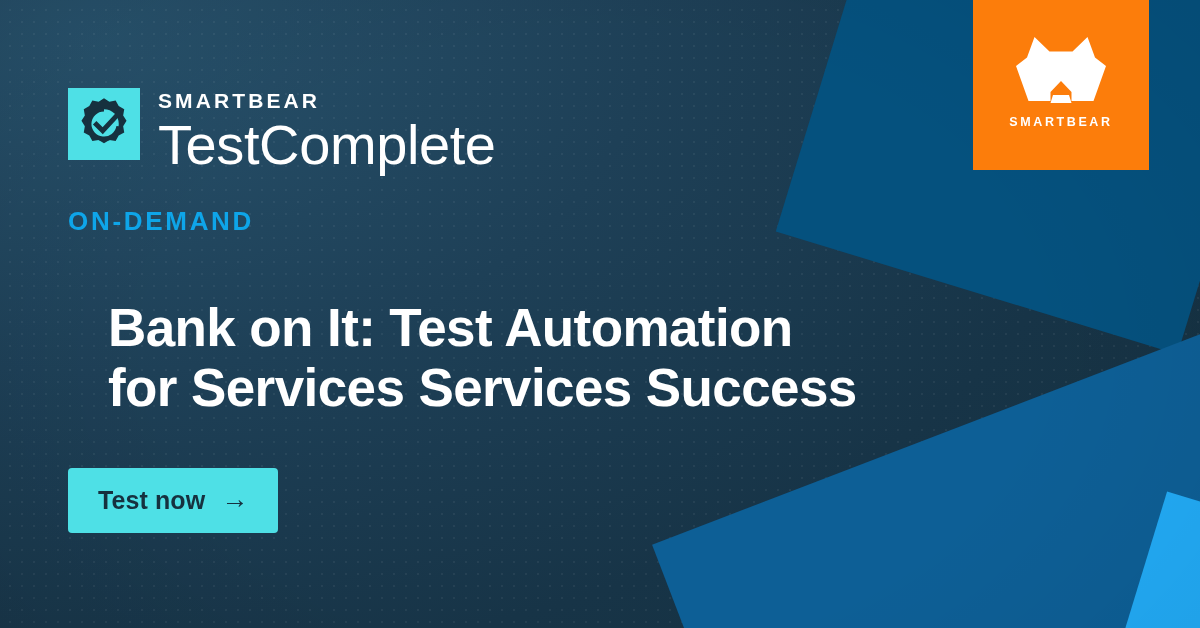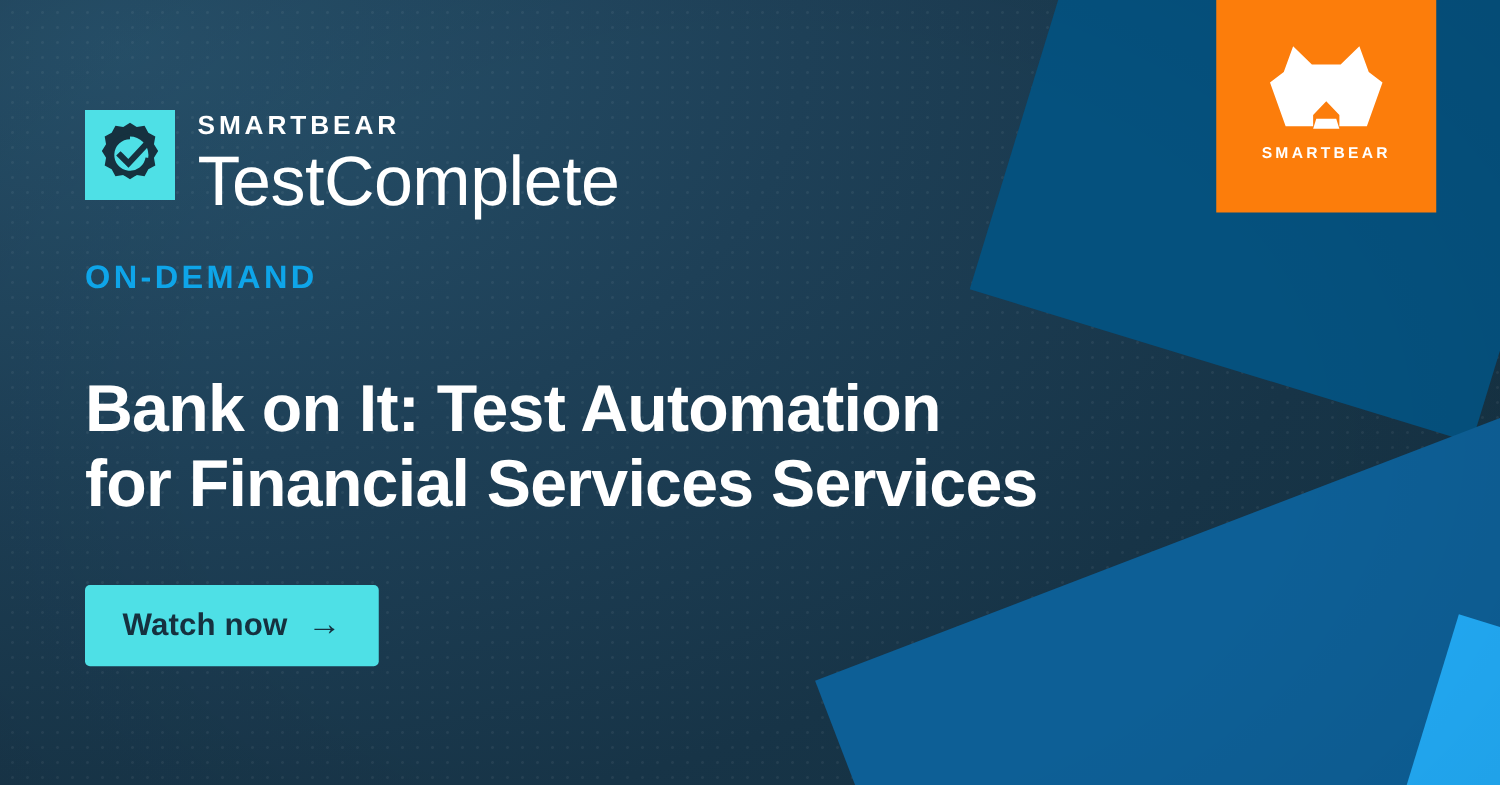--- a/index.html
+++ b/index.html
@@ -158,21 +158,21 @@
     position: absolute;
     top: 262px;
     left: 0;
     width: 860px;
     color: #ffffff;
     font-size: 53px;
     font-weight: 700;
     line-height: 1.14;
     letter-spacing: -0.6px;
   }
-  .headline-line { display: block; white-space: nowrap; }
+  .headline-line { display: block; white-space: nowrap; margin-left: 40px; }
 
   
   .cta {
     position: absolute;
     top: 468px;
     left: 0;
     height: 65px;
     padding: 0 30px;
     background: #4ee0e6;
     border: none;
@@ -229,22 +229,22 @@
       <div class="lockup-text">
         <div class="lockup-brand">SMARTBEAR</div>
         <div class="lockup-product">TestComplete</div>
       </div>
     </div>
 
     <div class="eyebrow">ON-DEMAND</div>
 
     <h1 class="headline">
       <span class="headline-line">Bank on It: Test Automation</span>
-      <span class="headline-line">for Financial Services Services</span>
+      <span class="headline-line">for Services Services Success</span>
     </h1>
 
     <button class="cta">
-      <span>Watch now</span>
+      <span>Test now</span>
       <span class="cta-arrow">→</span>
     </button>
 
   </div>
 </div>
 
 </body></html>

